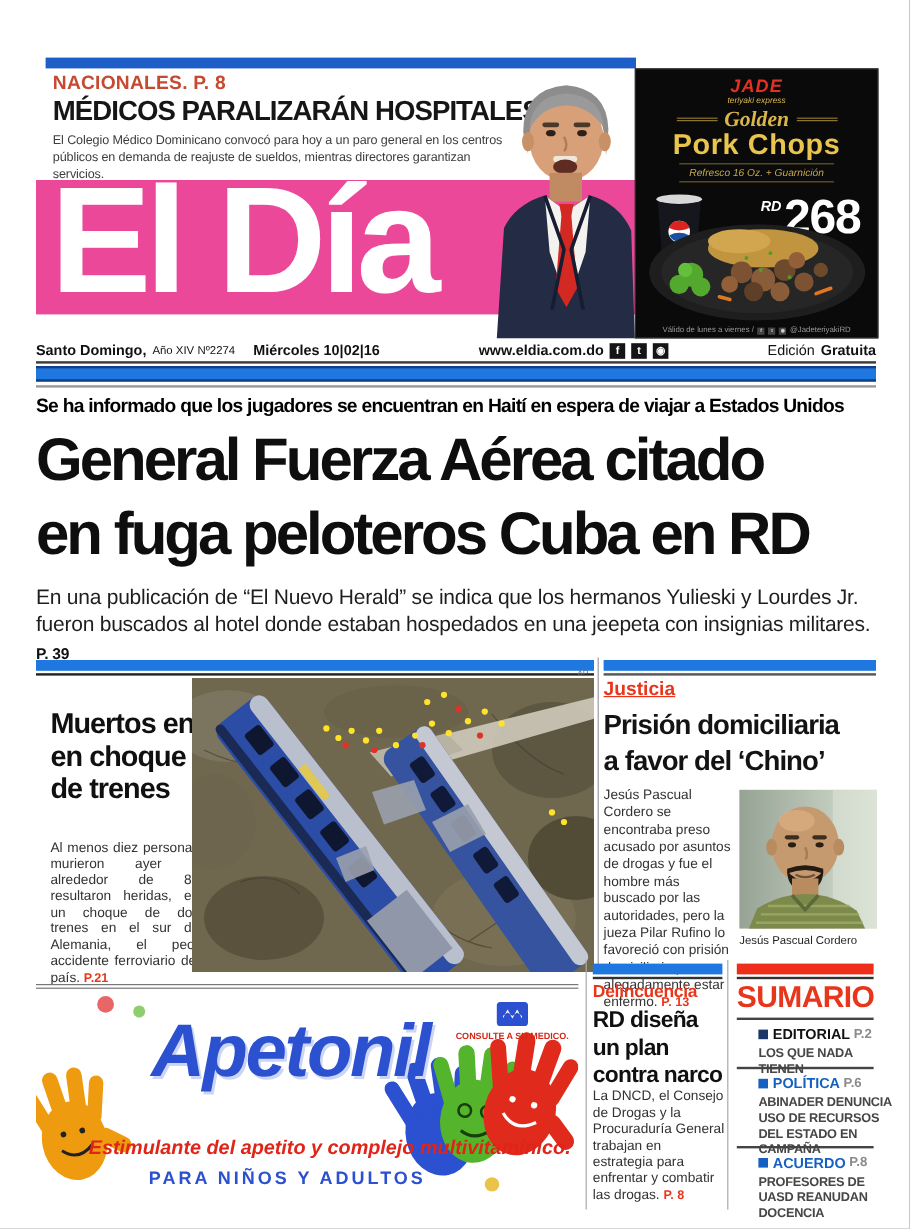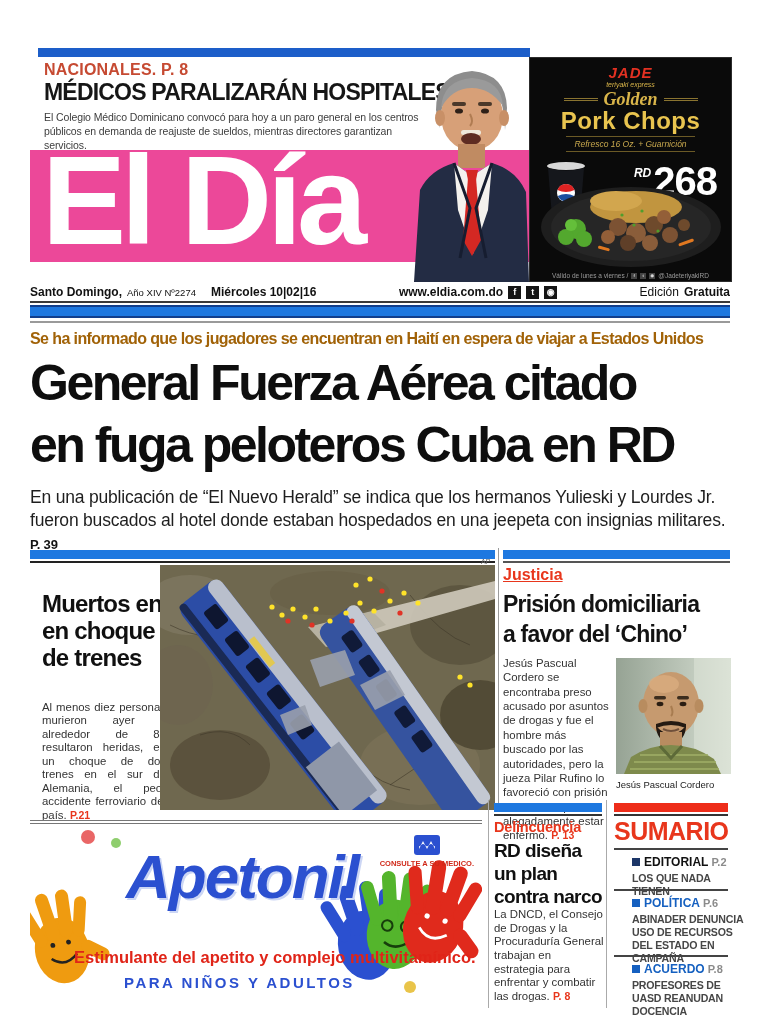--- a/index.html
+++ b/index.html
@@ -29,21 +29,21 @@
   .soc{display:inline-flex;width:13px;height:13px;background:#151515;color:#fff;font-size:9px;font-weight:700;
        align-items:center;justify-content:center;}
   .dl-ed{font-size:12px;}
   .dl-ed b{font-weight:700;}
 
   .rule1{left:30px;top:301px;width:700px;height:2px;background:#3a3a3a;}
   .blueband{left:30px;top:305px;width:700px;height:13px;background:#1e78e0;border-top:2px solid #123f8c;border-bottom:2px solid #123f8c;}
   .grayrule{left:30px;top:321px;width:700px;height:2px;background:#9a9a9a;}
 
   
-  .kicker{left:30px;top:330px;font-size:16px;font-weight:700;color:#a16207;letter-spacing:-.6px;white-space:nowrap;}
+  .kicker{left:30px;top:330px;font-size:16px;font-weight:700;color:#000000;letter-spacing:-.6px;white-space:nowrap;}
   .bighead{left:30px;top:352px;width:704px;color:#0e0e0e;}
   .bighead div{font-size:50px;font-weight:700;letter-spacing:-2.5px;line-height:62px;white-space:nowrap;}
   .deck{left:30px;top:486px;width:702px;font-size:17.5px;line-height:1.32;color:#1e1e1e;letter-spacing:-.2px;}
   .pref{font-weight:700;font-size:13px;color:#111;}
   .pref-red{font-weight:700;font-size:10.5px;color:#e8361c;}
 
   
   .mid-bar-l{left:30px;top:550px;width:465px;height:9px;background:#1e78e0;}
   .mid-rule-l{left:30px;top:561px;width:465px;height:2px;background:#222;}
   .mid-bar-r{left:503px;top:550px;width:227px;height:9px;background:#1e78e0;}
@@ -64,21 +64,21 @@
   
   .adrule{left:30px;top:820px;width:452px;height:4px;border-top:1px solid #777;border-bottom:1px solid #777;}
   .apeto{left:30px;top:827px;width:452px;height:180px;background:#fff;overflow:hidden;}
   .aphands{position:absolute;left:0;top:0;width:452px;height:180px;}
   .apbrand{position:absolute;left:96px;top:14px;font-size:62px;font-weight:700;font-style:italic;color:#2b50d0;
            letter-spacing:-2px;text-shadow:2px 2px 0 #ccd6f4;z-index:2;}
   .aplogo{position:absolute;right:42px;top:8px;width:26px;height:20px;background:#2b50d0;border-radius:3px;z-index:2;}
   .aplogo::after{content:"";position:absolute;left:5px;top:6px;width:16px;height:8px;background:#fff;
                  clip-path:polygon(0 100%,25% 0,50% 100%,75% 0,100% 100%,100% 70%,75% 35%,50% 70%,25% 35%,0 70%);}
   .apnote{position:absolute;right:8px;top:32px;font-size:7.5px;font-weight:700;color:#d02818;z-index:2;}
-  .aptag{position:absolute;left:44px;top:121px;font-size:16.5px;font-weight:700;color:#e02418;z-index:2;}
+  .aptag{position:absolute;left:44px;top:121px;font-size:16.5px;font-weight:700;font-style:italic;color:#e02418;z-index:2;}
   .apsub{position:absolute;left:94px;top:147px;font-size:15px;font-weight:700;color:#2b50d0;letter-spacing:2.5px;z-index:2;}
 
   .vdiv2{left:488px;top:800px;width:1px;height:208px;background:#aaa;}
   .del-bar{left:494px;top:803px;width:108px;height:9px;background:#1e78e0;}
   .del-rule{left:494px;top:814px;width:108px;height:2px;background:#333;}
   .del-label{left:494px;top:819px;font-size:14.5px;font-weight:700;color:#e8361c;letter-spacing:-.2px;}
   .del-head{left:494px;top:839px;color:#101010;}
   .del-head div{font-size:19px;font-weight:700;letter-spacing:-.6px;line-height:23px;white-space:nowrap;}
   .del-body{left:494px;top:908px;width:110px;font-size:11.4px;line-height:1.2;color:#333;}
 

